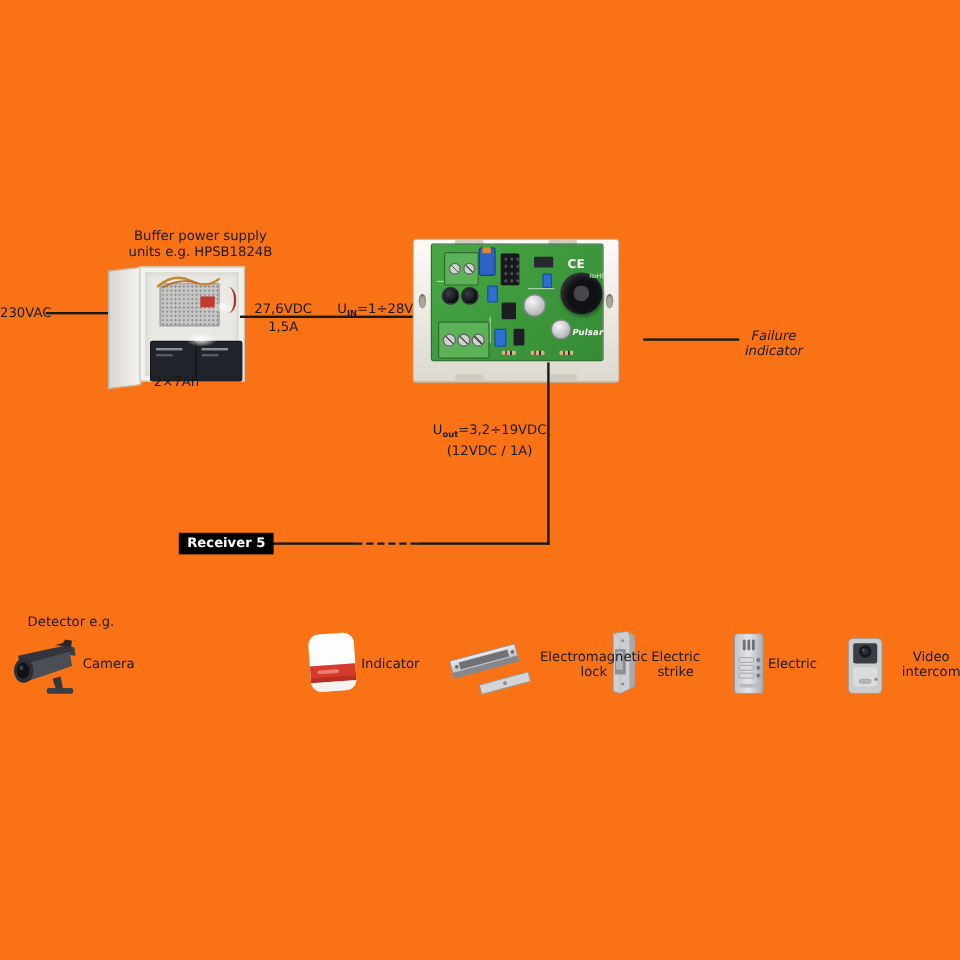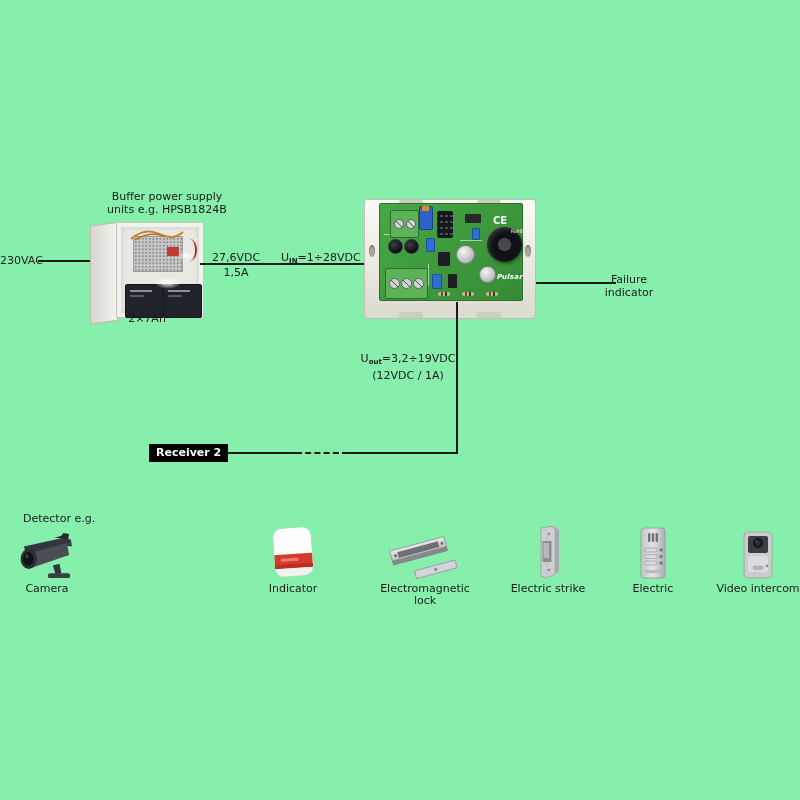--- a/index.html
+++ b/index.html
@@ -1,16 +1,16 @@
 <!DOCTYPE html>
 <html><head>
 <meta charset="utf-8">
 <style>
   html,body{margin:0;padding:0;background:#fff;}
-  #canvas{position:relative;width:800px;height:800px;background:#86efac;overflow:hidden;
+  #canvas{position:relative;width:800px;height:800px;background:#f97316;overflow:hidden;
           font-family:"DejaVu Sans","Liberation Sans",sans-serif;color:#1a1a1a;}
 
   .lbl{position:absolute;font-size:11px;line-height:13px;color:#1a1a1a;}
   .ctr{text-align:center;}
   .line{position:absolute;background:#1a1a1a;}
   .dashed{position:absolute;border-top:2px dashed #1a1a1a;height:0;}
 
   .sub{font-size:7px;font-weight:bold;vertical-align:-2px;}
 
   
@@ -42,21 +42,21 @@
   .battery{position:absolute;top:57px;width:37px;height:32px;background:#20232a;
            border-radius:2px;border:1px solid #14161b;}
   .battery i{position:absolute;left:4px;top:5px;width:22px;height:2px;background:#8a8f99;display:block;}
   .battery em{position:absolute;left:4px;top:10px;width:14px;height:1.5px;background:#545a66;display:block;}
   .psu-glare{position:absolute;left:34px;top:50px;width:26px;height:12px;border-radius:50%;
              background:radial-gradient(closest-side,rgba(255,255,255,.95),rgba(255,255,255,0));}
   .psu-glare2{position:absolute;left:56px;top:24px;width:18px;height:10px;border-radius:50%;
               background:radial-gradient(closest-side,rgba(255,255,255,.8),rgba(255,255,255,0));}
 
   
-  .module{position:absolute;left:364px;top:199px;width:172px;height:120px;}
+  .module{position:absolute;left:344px;top:199px;width:172px;height:120px;}
   .bracket{position:absolute;inset:0;background:linear-gradient(#fcfbf8,#dcd9ce);
            border:1px solid #c2bfb2;border-radius:3px;}
   .bracket .notch{position:absolute;height:6px;width:24px;background:#cfccc0;border-radius:2px;}
   .holeL,.holeR{position:absolute;top:45px;width:6px;height:12px;border-radius:50%;
                 background:#aeab9e;box-shadow:inset 0 1px 2px rgba(0,0,0,.5);}
   .holeL{left:4px;} .holeR{right:4px;}
   .pcb{position:absolute;left:15px;top:4px;width:142px;height:96px;border-radius:2px;
        background:linear-gradient(135deg,#46a844,#358b35);border:1px solid #2c702c;}
   .pcb .silk{position:absolute;background:rgba(255,255,255,.55);}
   .tblock{position:absolute;background:#5cb257;border:1px solid #2e6b2e;border-radius:2px;}
@@ -79,21 +79,21 @@
   .dkpart{position:absolute;background:#1c1e23;border-radius:1px;}
   .blpart{position:absolute;background:#2e6fd6;border-radius:1px;border:1px solid #1d4ea0;}
   .res{position:absolute;width:12px;height:4px;background:#cdb687;border-radius:2px;
        background-image:linear-gradient(90deg,transparent 25%,#7a4a2a 25% 40%,transparent 40% 60%,#333 60% 72%,transparent 72%);}
   .ce{position:absolute;left:113px;top:12px;color:#f2f7f2;font-size:10px;font-weight:bold;line-height:10px;}
   .rohs{position:absolute;left:131px;top:25px;color:#e8f0e8;font-size:5px;line-height:5px;}
   .brand{position:absolute;left:117px;top:69px;color:#fff;font-size:7px;font-style:italic;
          font-weight:bold;line-height:8px;letter-spacing:.2px;}
 
   
-  .receiver{position:absolute;top:524px;display:flex;flex-direction:column;align-items:center;}
+  .receiver{position:absolute;top:524px;display:flex;flex-direction:row;align-items:center;}
   .ricon{height:56px;display:flex;align-items:flex-end;justify-content:center;}
   .rlabel{margin-top:3px;font-size:11px;line-height:12px;text-align:center;color:#1a1a1a;}
 </style>
 </head>
 <body>
 
 <div id="canvas">
 
   <div class="lbl ctr" style="left:92px;top:190px;width:150px;">
     <div>Buffer power supply</div>
@@ -176,35 +176,35 @@
       <span class="res" style="left:82px;top:88px;"></span>
       <span class="res" style="left:106px;top:88px;"></span>
       <span class="ce">CE</span>
       <span class="rohs">RoHS</span>
       <span class="brand">Pulsar</span>
     </div>
   </div>
 
 
   <div class="line" style="left:536px;top:282px;width:80px;height:2px;"></div>
-  <div class="lbl ctr" style="left:596px;top:273px;width:66px;">
+  <div class="lbl ctr" style="left:612px;top:273px;width:66px;font-style:italic;">
     <div>Failure</div>
     <div>indicator</div>
   </div>
 
   <div class="lbl ctr" style="left:360px;top:352px;width:96px;">
     <div><span>U</span><span class="sub">out</span><span>=3,2÷19VDC</span></div>
     <div>(12VDC / 1A)</div>
   </div>
 
   <div class="line" style="left:456px;top:302px;width:2px;height:152px;"></div>
   <div class="line" style="left:222px;top:452px;width:74px;height:2px;"></div>
   <div class="dashed" style="left:296px;top:452px;width:52px;"></div>
   <div class="line" style="left:348px;top:452px;width:110px;height:2px;"></div>
-  <div class="badge">Receiver 2</div>
+  <div class="badge">Receiver 5</div>
 
   <div class="lbl" style="left:23px;top:512px;">Detector e.g.</div>
 
   <div class="receiver" style="left:7px;width:80px;">
     <div class="ricon">
       <svg width="62" height="48" viewBox="0 0 64 50">
         <path d="M50 6 L57 8 L58 15 L50 14 Z" fill="#3a3d42"></path>
         <path d="M12 16 L52 7 L55 24 L17 37 Z" fill="#4a4e55"></path>
         <path d="M8 15 L54 5 L55 11 L10 23 Z" fill="#32353b"></path>
         <path d="M40 6 L47 4 L49 1 L55 2 L54 7 Z" fill="#26282d"></path>

